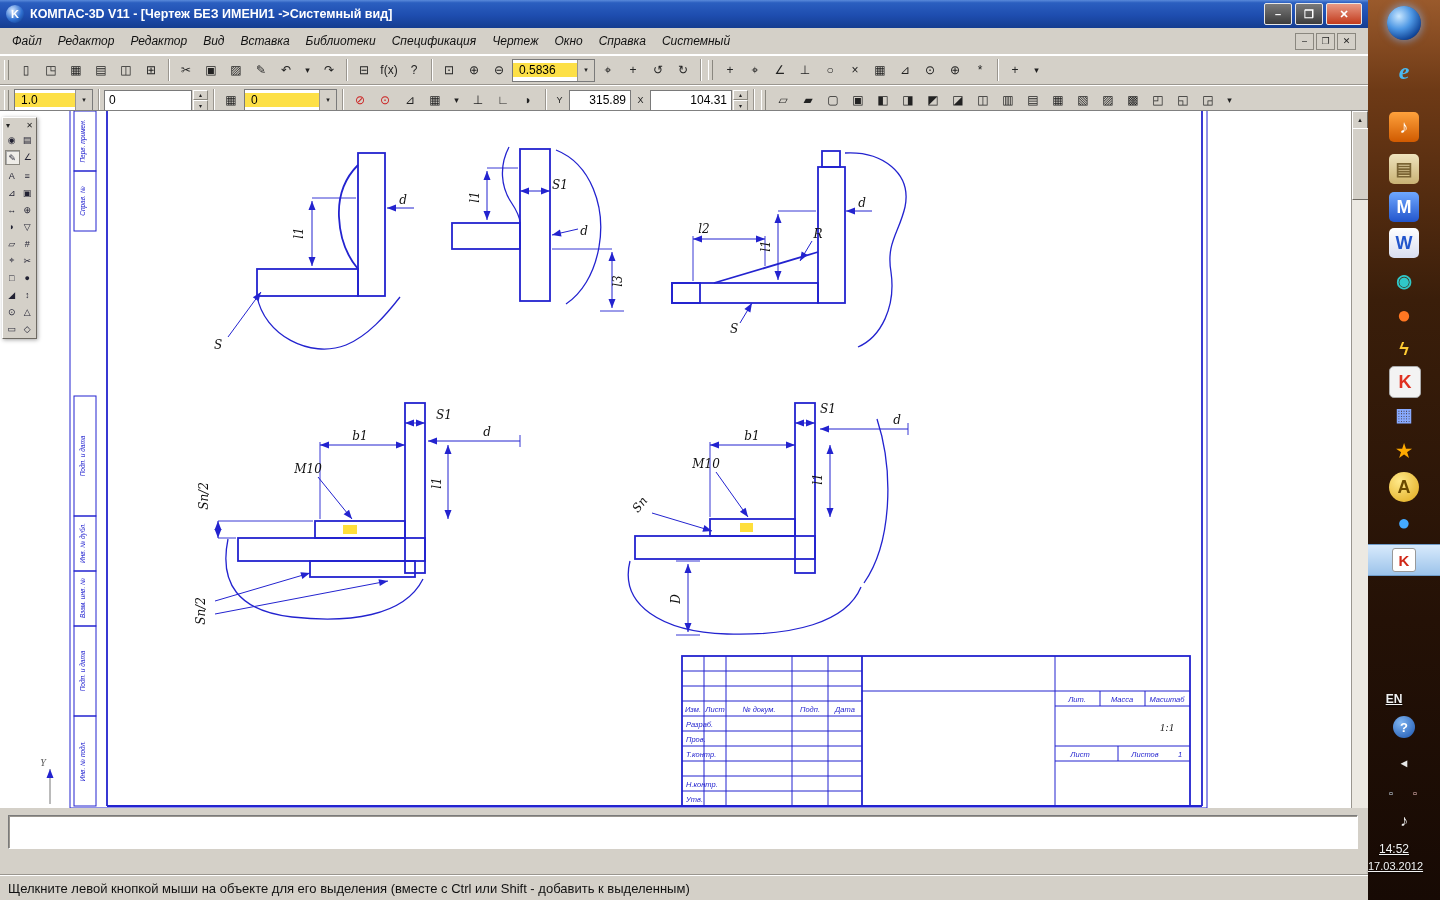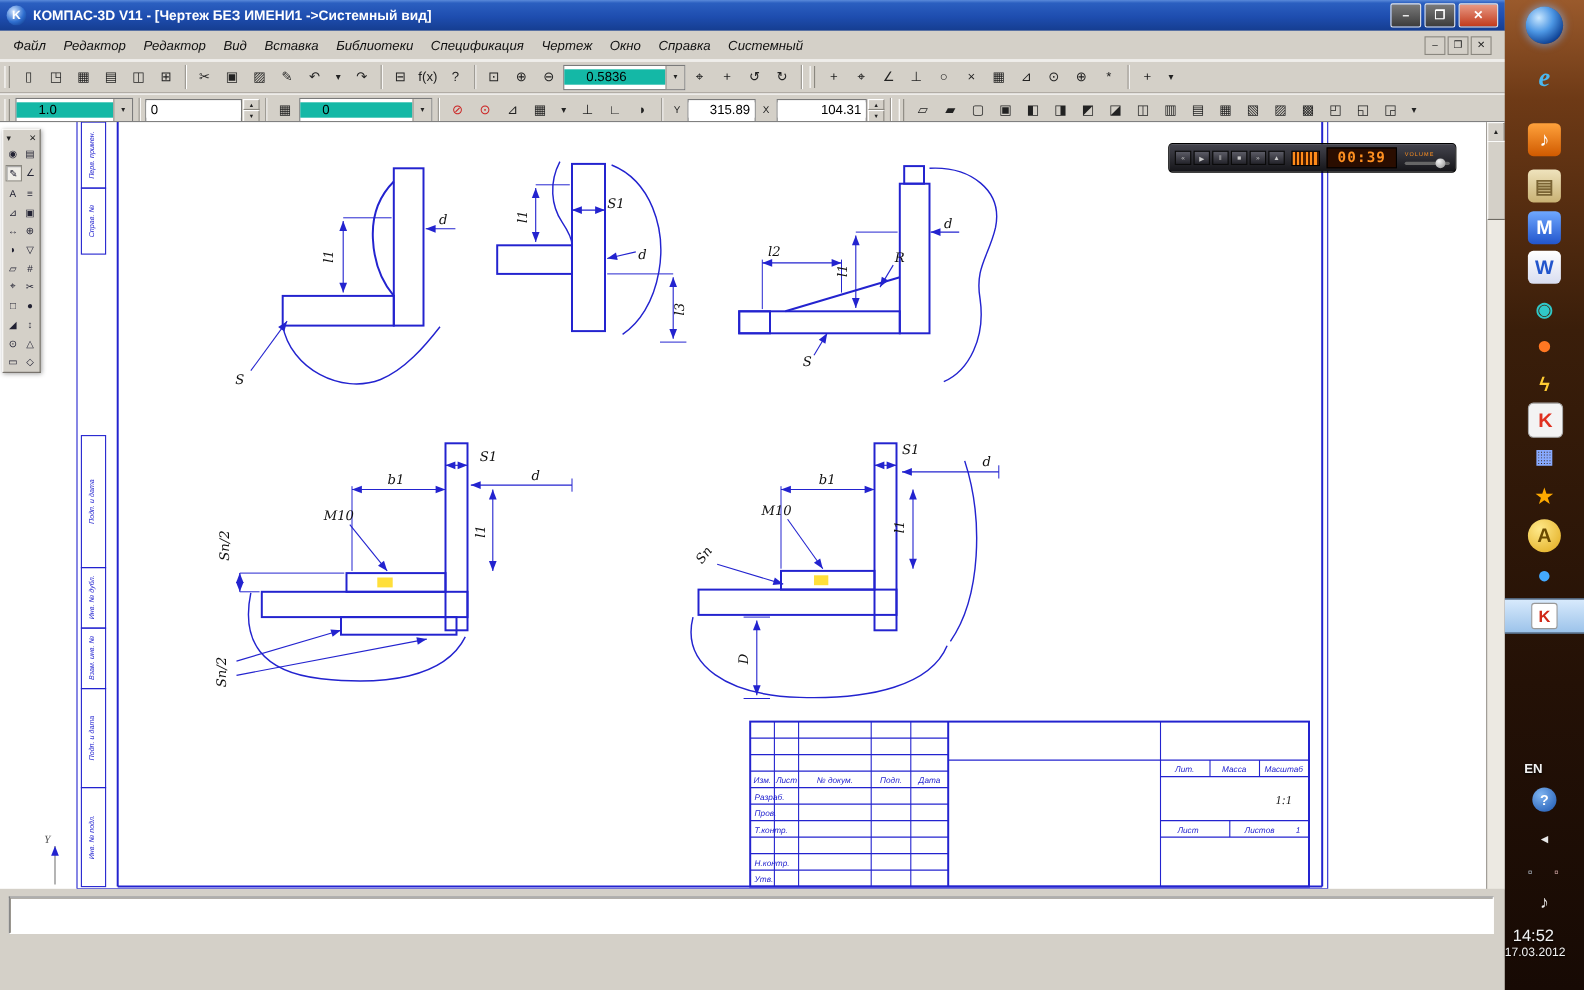--- a/index.html
+++ b/index.html
@@ -24,21 +24,21 @@
   .menu-win{margin-left:auto;display:flex;gap:2px;margin-right:8px;}
   .mwb{width:17px;height:15px;border:1px solid #8a877f;background:#d4d0c8;font-size:9px;display:flex;align-items:center;justify-content:center;color:#222;}
 
   .tb{height:28px;display:flex;align-items:center;background:#d4d0c8;border-top:1px solid #fff;border-bottom:1px solid #9a968f;padding:0 2px;gap:1px;font-size:12px;}
   .grip{width:3px;height:20px;border-left:1px solid #fff;border-right:1px solid #8a877f;margin:0 4px 0 2px;}
   .tbtn{min-width:22px;height:22px;display:flex;align-items:center;justify-content:center;color:#222;border:1px solid transparent;border-radius:2px;}
   .tbtn.red{color:#c22;}
   .tbtn.small{min-width:15px;font-size:9px;}
   .sep{width:1px;height:22px;background:#9a968f;box-shadow:1px 0 0 #fff;margin:0 4px;}
   .combo{display:flex;height:21px;border:1px solid #7a7a7a;background:#fff;align-items:center;}
-  .combo input{border:0;outline:0;font:12px "Liberation Sans",sans-serif;padding:0 20px;background:#14b8a6;}
+  .combo input{border:0;outline:0;font:12px "Liberation Sans",sans-serif;padding:0 6px;background:#fde047;}
   .dd{width:16px;align-self:stretch;background:#d4d0c8;border-left:1px solid #9a968f;font-size:7px;display:flex;align-items:center;justify-content:center;color:#222;}
   .spin{display:flex;flex-direction:column;width:15px;height:21px;}
   .spin span{flex:1;font-size:6px;background:#d4d0c8;border:1px solid #fff;border-right-color:#8a877f;border-bottom-color:#8a877f;display:flex;align-items:center;justify-content:center;color:#222;}
   .numfield{height:19px;border:1px solid #7a7a7a;background:#fff;font-size:12px;display:flex;align-items:center;}
   .numfield input{border:0;outline:0;font:12px "Liberation Sans",sans-serif;text-align:right;padding:0 4px;background:#fff;}
 
   
   .workspace{position:absolute;left:0;top:110px;width:1368px;height:698px;background:#fff;border-top:1px solid #808080;overflow:hidden;}
   svg text{font:italic 12px "DejaVu Serif",serif;fill:#101010;text-anchor:middle;}
   svg text.tbt{font:italic 7.5px "Liberation Sans",sans-serif;fill:#2323cf;}
@@ -84,21 +84,21 @@
 
   
   .taskbar{position:absolute;right:0;top:0;width:72px;height:900px;
     background:linear-gradient(180deg,#9a5a2c 0%,#6e3a16 90px,#3a1e0a 300px,#241106 620px,#170a04 900px);}
   .ti{position:absolute;left:21px;width:30px;height:30px;display:flex;align-items:center;justify-content:center;font-size:18px;font-weight:bold;border-radius:5px;}
   .orb{position:absolute;left:19px;top:6px;width:34px;height:34px;border-radius:50%;
     background:radial-gradient(circle at 35% 30%,#c9e7ff 0%,#4d97e4 40%,#0b3d90 78%,#062a66 100%);
     box-shadow:0 0 7px 2px rgba(130,185,255,.5);}
   .active-task{position:absolute;left:0;top:544px;width:72px;height:30px;background:linear-gradient(#d8eafc,#9cc3ea);border-top:1px solid #6f9cc9;border-bottom:1px solid #6f9cc9;display:flex;align-items:center;justify-content:center;}
   .ksq{width:22px;height:22px;background:#fff;border:1px solid #999;border-radius:3px;color:#d02818;font-weight:bold;font-size:15px;display:flex;align-items:center;justify-content:center;}
-  .tray-text{position:absolute;left:0;width:52px;text-align:center;color:#f2f2f2;text-shadow:0 1px 2px #000;}
+  .tray-text{position:absolute;left:0;width:52px;text-align:center;color:#f2f2f2;text-shadow:0 1px 2px #000;text-decoration:underline;}
 </style>
 </head>
 <body>
 
 <div class="screen">
 
   <div class="app">
 
     <div class="titlebar">
       <div class="app-logo">K</div>
@@ -544,47 +544,34 @@
             <span class="cpb">⊙</span>
             <span class="cpb">△</span>
           </div>
         <div class="cprow">
             <span class="cpb">▭</span>
             <span class="cpb">◇</span>
           </div>
       </div>
 
       
-      <div class="player">
-        <span class="pbtn">«</span>
-        <span class="pbtn">▶</span>
-        <span class="pbtn">‖</span>
-        <span class="pbtn">■</span>
-        <span class="pbtn">»</span>
-        <span class="pbtn">▲</span>
-        <div class="stripes"></div>
-        <div class="led">00:39</div>
-        <div class="vol">
-          <div class="vol-label">VOLUME</div>
-          <div class="vol-slider">
-            <div class="knob"></div>
-          </div>
-        </div>
-      </div>
 
       
       <div class="vscroll">
         <div class="sarrow">▴</div>
         <div class="sthumb"></div>
 
       </div>
     </div>
 
     <div class="bottom">
       <div class="msgfield"></div>
+      <div class="statusbar">
+        <span>Щелкните левой кнопкой мыши на объекте для его выделения (вместе с Ctrl или Shift - добавить к выделенным)</span>
+      </div>
     </div>
   </div>
 
   <div class="taskbar">
     <div class="orb"></div>
     <div class="ti" style="top:56px;color:#4ab8f0;font-style:italic;font-family:'Liberation Serif',serif;font-size:24px;">e</div>
     <div class="ti" style="top:112px;color:#fff;background:linear-gradient(#ffa23c,#d05a00);">♪</div>
     <div class="ti" style="top:154px;color:#7a6434;background:linear-gradient(#efe3bd,#c9b274);">▤</div>
     <div class="ti" style="top:192px;color:#fff;background:linear-gradient(#6fa8ff,#2255cc);">M</div>
     <div class="ti" style="top:228px;color:#2255cc;background:linear-gradient(#ffffff,#d8ddf0);">W</div>
@@ -598,17 +585,17 @@
     <div class="ti" style="top:508px;color:#44aaff;font-size:22px;">●</div>
     <div class="active-task">
       <div class="ksq">K</div>
     </div>
     <div class="tray-text" style="top:692px;font-size:12px;font-weight:bold;">EN</div>
     <div class="ti" style="top:716px;width:22px;height:22px;left:25px;color:#fff;background:radial-gradient(circle at 35% 30%,#7fb4f0,#1a55b0);border-radius:50%;font-size:13px;">?</div>
     <div class="ti" style="top:748px;color:#e8e8e8;font-size:11px;">◄</div>
     <div class="ti" style="top:778px;width:14px;left:16px;color:#cfe0f0;font-size:11px;">▫</div>
     <div class="ti" style="top:778px;width:14px;left:40px;color:#f0c0c0;font-size:11px;">▫</div>
     <div class="ti" style="top:806px;color:#eee;font-size:16px;">♪</div>
-    <div class="tray-text" style="top:842px;font-size:15px;">14:52</div>
+    <div class="tray-text" style="top:842px;font-size:12px;">14:52</div>
     <div class="tray-text" style="top:860px;font-size:11px;">17.03.2012</div>
   </div>
 
 </div>
 
 </body></html>

